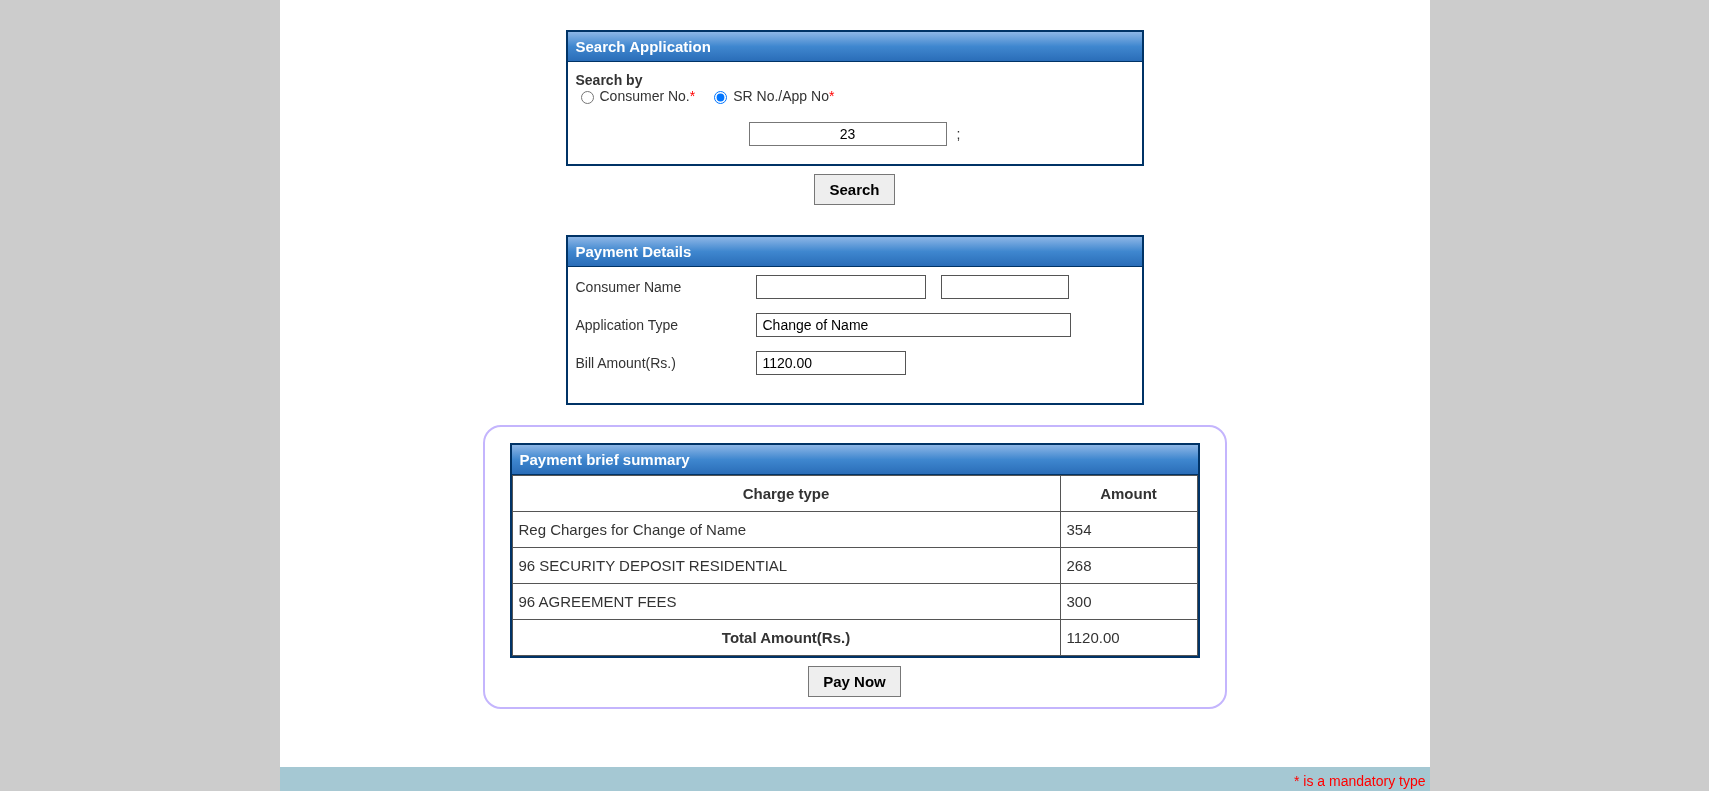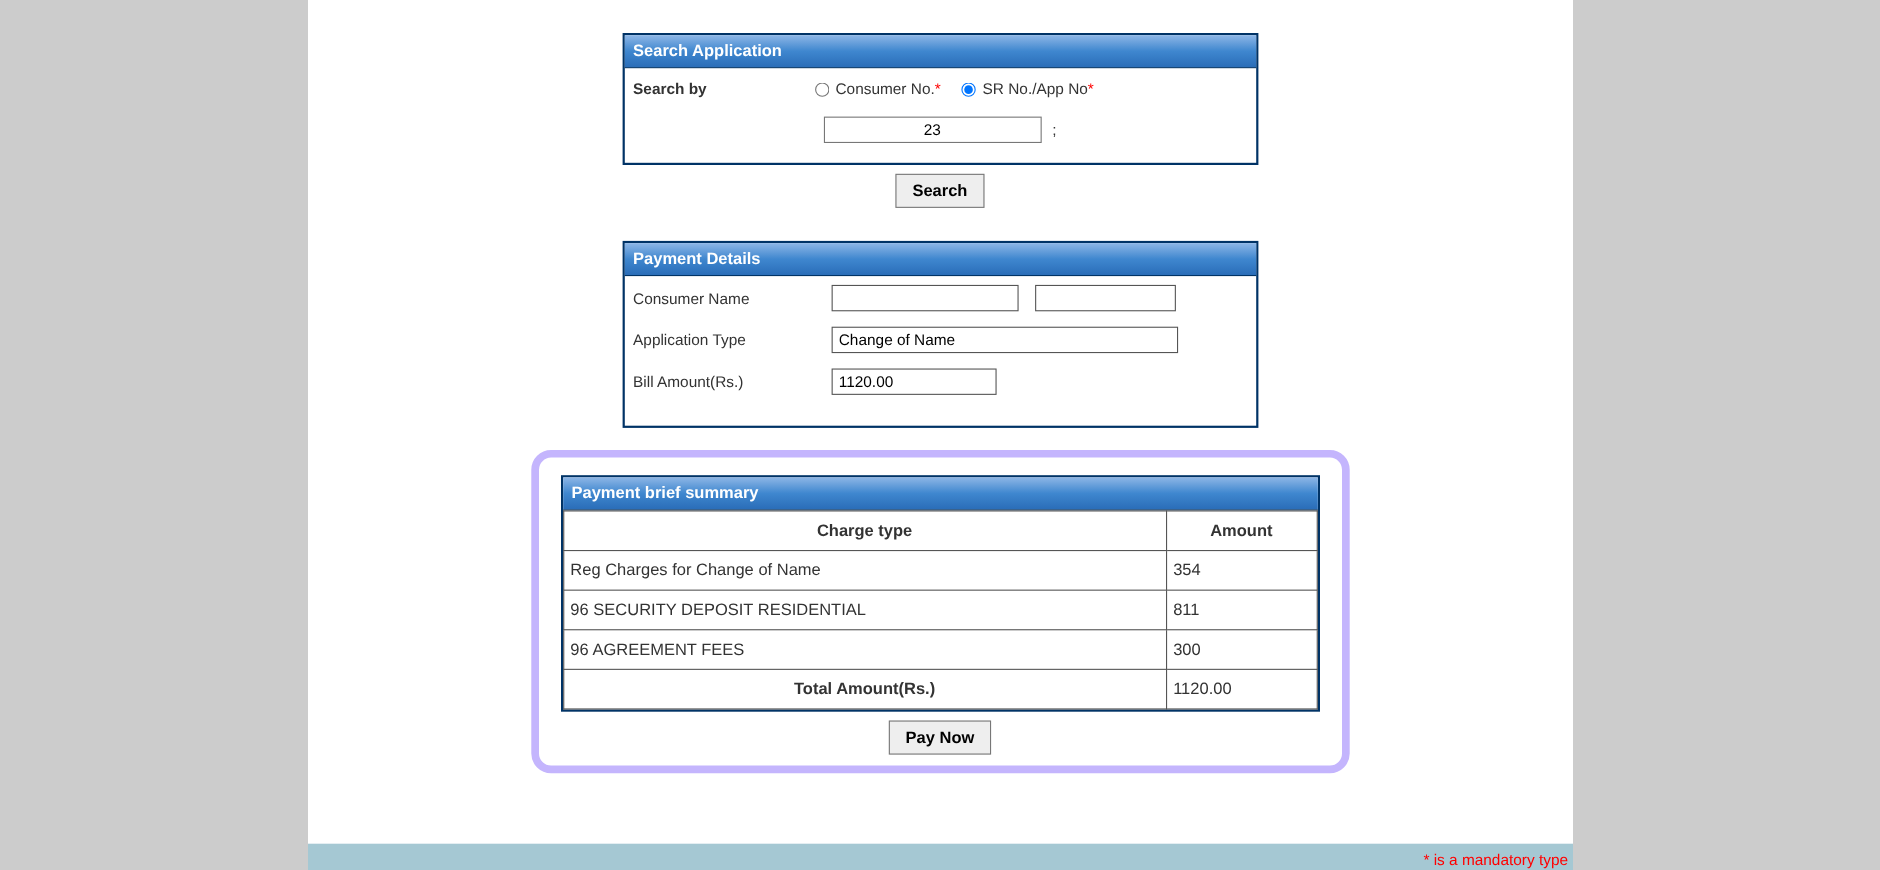--- a/index.html
+++ b/index.html
@@ -34,20 +34,21 @@
   .search-panel {
     width: 578px;
     margin-top: 10px;
   }
   .search-body {
     padding: 10px 8px 18px 8px;
   }
   .search-row1 {
     display: flex;
     align-items: flex-start;
+    flex-direction: column;
   }
   .search-label {
     font-weight: bold;
     width: 160px;
   }
   .radio-group {
     display: flex;
     align-items: center;
     gap: 4px;
   }
@@ -103,21 +104,21 @@
     font-size: 14px;
     font-family: inherit;
   }
   .cn-first { width: 170px; margin-right: 12px; text-align: center; }
   .cn-last { width: 128px; text-align: center; }
   .appno-field { width: 315px; text-align: center; }
   .apptype-field { width: 315px; }
   .billamt-field { width: 150px; }
   
   .highlight-wrap {
-    border: 7px solid #c4b5fd;
+    border: 2px solid #c4b5fd;
     border-radius: 18px;
     width: 744px;
     margin: 20px auto 0 auto;
     padding: 16px 15px 10px 15px;
   }
   .summary-panel {
     width: 690px;
     margin: 0 auto;
   }
   table.summary {
@@ -228,21 +229,21 @@
             <th class="amount-col">Amount</th>
           </tr>
         </thead>
         <tbody>
           <tr>
             <td>Reg Charges for Change of Name</td>
             <td>354</td>
           </tr>
           <tr>
             <td>96 SECURITY DEPOSIT RESIDENTIAL</td>
-            <td>811</td>
+            <td>268</td>
           </tr>
           <tr>
             <td>96 AGREEMENT FEES</td>
             <td>300</td>
           </tr>
           <tr class="total-row">
             <td>Total Amount(Rs.)</td>
             <td>1120.00</td>
           </tr>
         </tbody>

